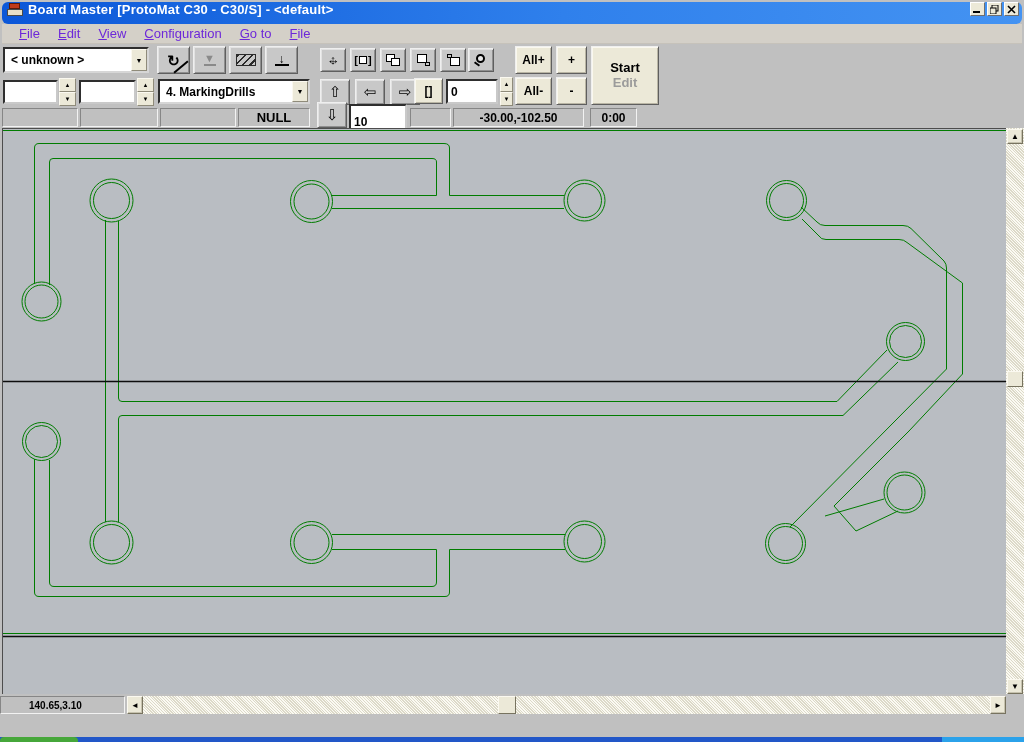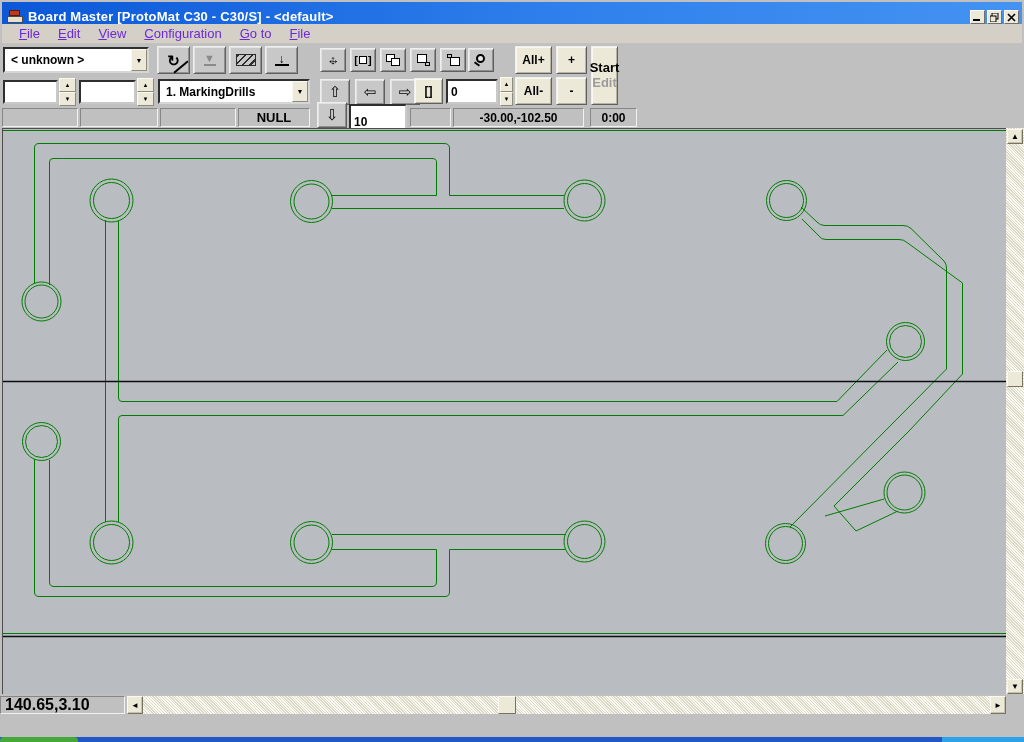--- a/index.html
+++ b/index.html
@@ -3,21 +3,21 @@
 <meta charset="utf-8">
 <style>
   * { margin:0; padding:0; box-sizing:border-box; }
   html,body { width:1024px; height:742px; overflow:hidden; }
   body { font-family:"Liberation Sans", sans-serif; background:#c0c0c0; }
   .window { position:relative; width:1024px; height:742px; background:#c0c0c0; }
 
   
   .titlebar { position:absolute; left:2px; top:2px; width:1020px; height:22px;
     background:linear-gradient(to right,#0b57d8,#2f80ec 55%,#4493f2);
-    display:flex; align-items:flex-end; padding:0 3px; }
+    display:flex; align-items:flex-start; padding:0 3px;border-radius:6px; }
   .app-icon { width:16px; height:15px; margin:0 5px 0 2px; position:relative; flex:0 0 auto; }
   .app-icon .base { position:absolute; left:0; bottom:1px; width:16px; height:7px; background:#e8e0c8; border:1px solid #4a4a4a; }
   .app-icon .top  { position:absolute; left:2px; top:1px; width:11px; height:6px; background:#c03a1a; border:1px solid #5a1a0a; }
   .title { color:#fff; font-size:13px; font-weight:bold; letter-spacing:0.2px; white-space:nowrap; }
   .winbtns { margin-left:auto; display:flex; gap:2px; }
   .winbtn { width:15px; height:14px; background:#ece9d8; border:1px solid;
     border-color:#fff #6f6f6f #6f6f6f #fff; display:flex; align-items:center; justify-content:center; }
   .winbtn svg { display:block; }
 
   
@@ -210,38 +210,38 @@
   </div>
   <div class="btn3d" style="left:468px;top:48px;width:26px;height:24px;">
     <span class="ico-zoom">
         <span class="lens"></span>
         <span class="hdl"></span>
       </span>
   </div>
 
   <div class="btn3d beige lblbtn" style="left:515px;top:46px;width:37px;height:28px;">All+</div>
   <div class="btn3d beige lblbtn" style="left:556px;top:46px;width:31px;height:28px;">+</div>
-  <div class="btn3d beige startstop" style="left:591px;top:46px;width:27px;height:59px;">
+  <div class="btn3d beige startstop" style="left:591px;top:46px;width:68px;height:59px;">
     <span class="s1">Start</span>
     <span class="s2">Edit</span>
   </div>
 
   <input class="whitefield" style="left: 3px; top: 80px; width: 55px; height: 24px;" value="">
   <div class="spinner" style="left:59px;top:78px;width:17px;height:28px;">
     <span class="spinbtn up"></span>
     <span class="spinbtn dn"></span>
   </div>
   <input class="whitefield" style="left: 79px; top: 80px; width: 57px; height: 24px;" value="">
   <div class="spinner" style="left:137px;top:78px;width:17px;height:28px;">
     <span class="spinbtn up"></span>
     <span class="spinbtn dn"></span>
   </div>
 
   <div class="combo" style="left:158px;top:79px;width:152px;height:25px;">
-    <span class="ctext">1. MarkingDrills</span>
+    <span class="ctext">4. MarkingDrills</span>
     <span class="cbtn"></span>
   </div>
 
   <div class="btn3d arrowbtn" style="left:320px;top:79px;width:30px;height:26px;">⇧</div>
   <div class="btn3d arrowbtn" style="left:355px;top:79px;width:30px;height:26px;">⇦</div>
   <div class="btn3d arrowbtn" style="left:390px;top:79px;width:30px;height:26px;">⇨</div>
 
   <div class="btn3d beige lblbtn" style="left:414px;top:78px;width:29px;height:26px;">[]</div>
   <input class="whitefield" style="left: 446px; top: 79px; width: 52px; height: 25px;" value="0">
   <div class="spinner" style="left:500px;top:77px;width:13px;height:29px;">
@@ -313,21 +313,21 @@
       </svg>
   </div>
 
   <div class="vscroll checker">
     <div class="scrollbtn u" style="left:1px;top:1px;width:16px;height:15px;"></div>
     <div class="thumb" style="left:1px;top:243px;width:16px;height:16px;"></div>
     <div class="scrollbtn d" style="left:1px;top:551px;width:16px;height:15px;"></div>
   </div>
 
   <div class="hscrollrow">
-    <div class="sunkpanel" style="left:0px;top:2px;width:125px;height:18px;justify-content:flex-start;padding-left:4px;font-size:16px;">140.65,3.10</div>
+    <div class="sunkpanel" style="left:0px;top:2px;width:125px;height:18px;justify-content:flex-start;padding-left:28px;font-size:10px;">140.65,3.10</div>
     <div class="scrollbtn l" style="left:127px;top:2px;width:16px;height:18px;"></div>
     <div class="checker" style="position:absolute;left:143px;top:2px;width:847px;height:18px;"></div>
     <div class="thumb" style="left:498px;top:2px;width:18px;height:18px;"></div>
     <div class="scrollbtn r" style="left:990px;top:2px;width:16px;height:18px;"></div>
   </div>
 
 
   <div class="taskbar">
     <div class="startfrag"></div>
     <div class="trayfrag"></div>

